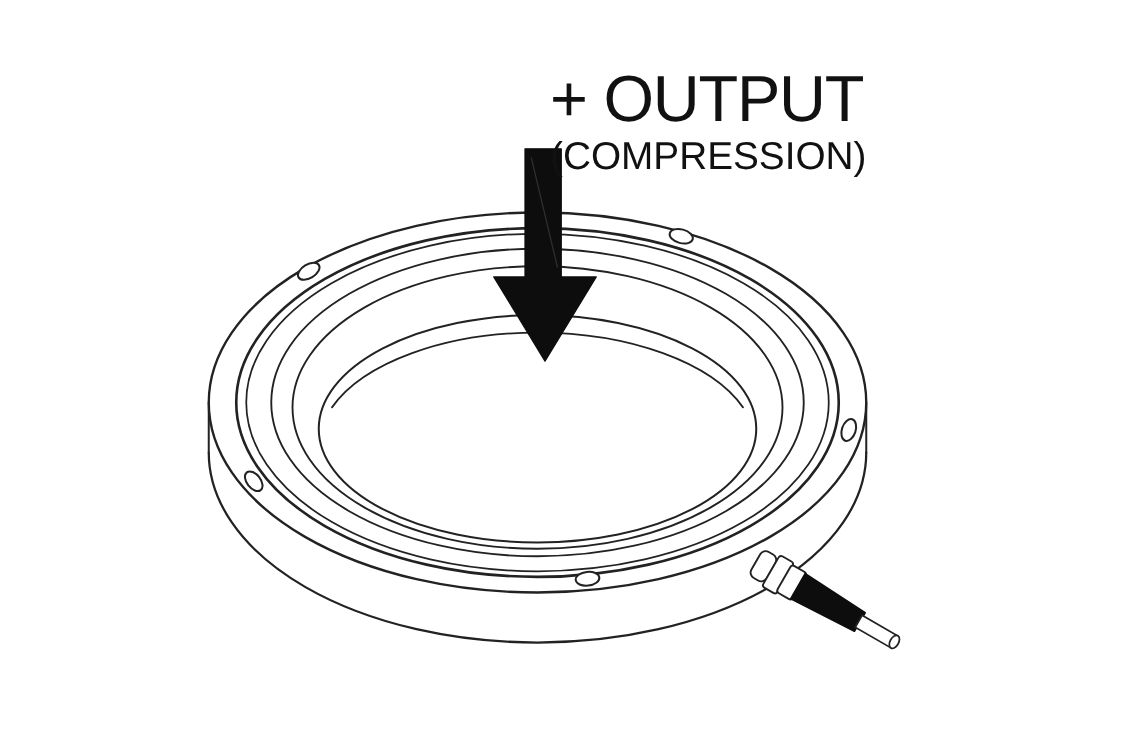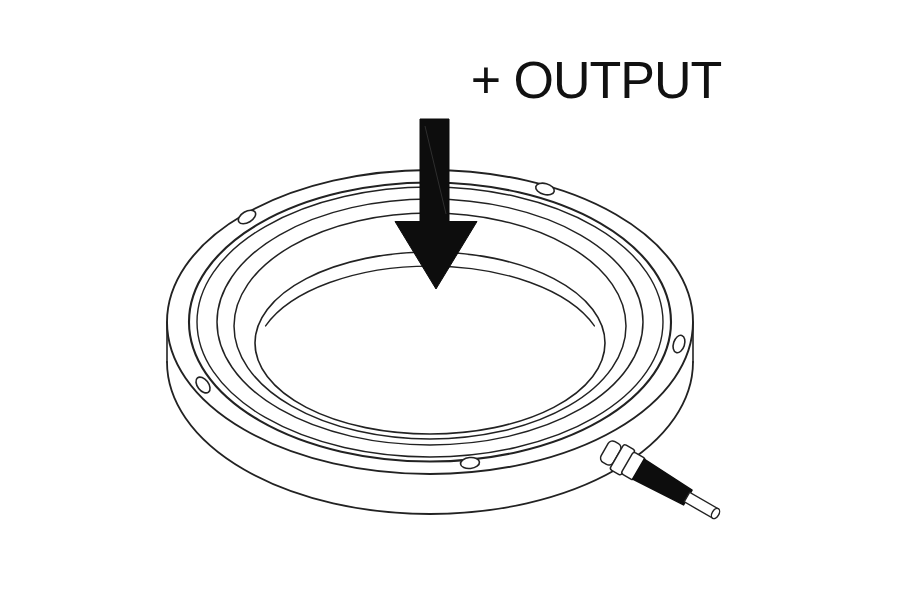--- a/index.html
+++ b/index.html
@@ -18,21 +18,20 @@
   .diagram-svg {
     position: absolute;
     left: 0;
     top: 0;
   }
   .annotation {
     position: absolute;
     left: 440px;
     top: 54px;
     width: 312px;
-    text-align: center;
     color: #111111;
     pointer-events: none;
   }
   .annotation .line1 {
     font-size: 52px;
     line-height: 53px;
     letter-spacing: -1px;
     white-space: nowrap;
   }
   .annotation .line2 {
@@ -82,15 +81,16 @@
     </g>
 
     <g>
       <path d="M 420 119 L 449 119 L 449 221.5 L 477 221.5 L 436 289 L 395 221.5 L 420 221.5 Z" fill="#0d0d0d" stroke="#0d0d0d" stroke-width="1" stroke-linejoin="round"></path>
       <line x1="425" y1="126" x2="446" y2="214" stroke="#4a4a4a" stroke-width="1" opacity="0.55"></line>
     </g>
   </svg>
 
   <div class="annotation">
     <div class="line1">+ OUTPUT</div>
+    <div class="line2">(COMPRESSION)</div>
   </div>
 
 </div>
 
 </body></html>

